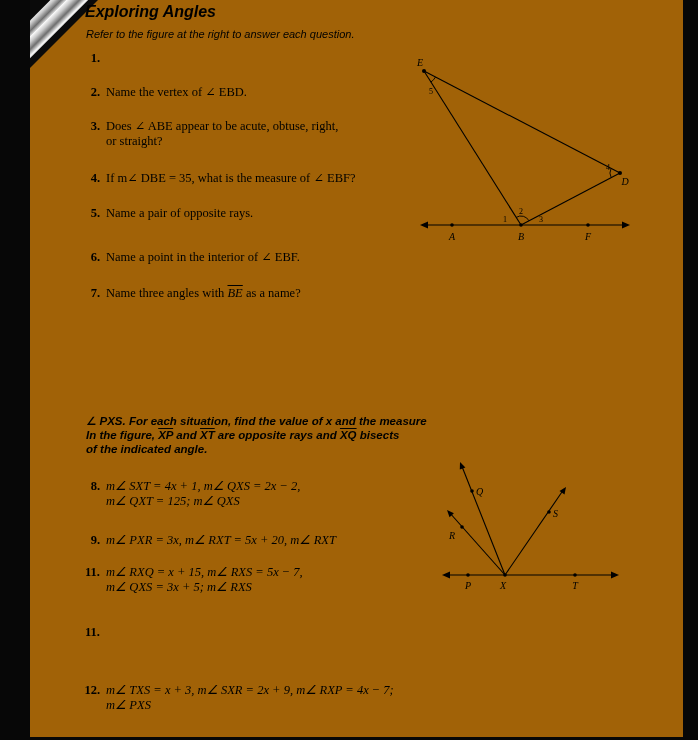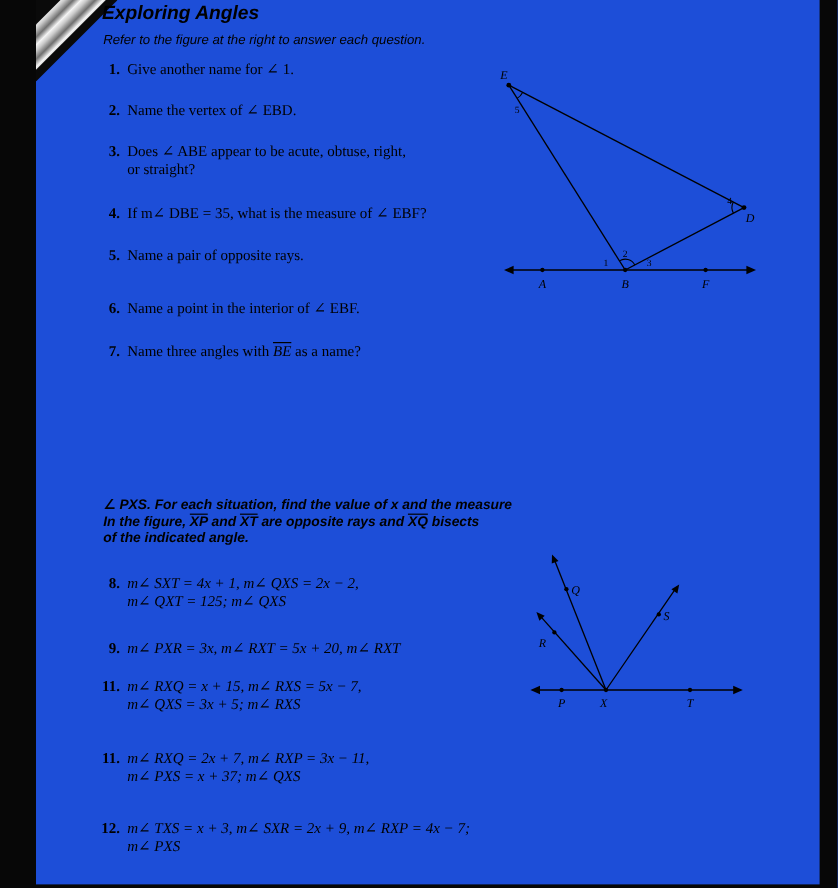--- a/index.html
+++ b/index.html
@@ -3,21 +3,21 @@
 <meta charset="utf-8">
 <style>
   html, body { margin:0; padding:0; }
   body {
     width:698px; height:740px; position:relative; overflow:hidden;
     background:#070707;
     font-family:"Liberation Serif","DejaVu Serif",serif;
   }
   .page {
     position:absolute; left:30px; top:0; width:653px; height:737px;
-    background:#1d4ed8;
+    background:#a16207;
   }
   .fold-dark {
     position:absolute; left:0; top:0; width:68px; height:68px;
     background:#0a0a0a;
     -webkit-clip-path:polygon(0 0,100% 0,0 100%);
     clip-path:polygon(0 0,100% 0,0 100%);
   }
   .fold-curl {
     position:absolute; left:0; top:0; width:60px; height:60px;
     background:repeating-linear-gradient(135deg,#fafafa 0px,#c9c9c9 4px,#6f6f6f 9px,#e3e3e3 13px);
@@ -33,21 +33,21 @@
     position:absolute; left:56px; top:28px;
     font-family:"Liberation Sans","DejaVu Sans",sans-serif;
     font-style:italic; font-weight:normal; font-size:11px; color:#000;
   }
   .q {
     position:absolute; left:44px; display:flex; align-items:flex-start;
     font-size:12.5px; line-height:15px; color:#000;
   }
   .qnum { flex:0 0 26px; width:26px; text-align:right; font-weight:bold; }
   .qtext { margin-left:6px; }
-  .math .qtext { font-style:italic; }
+  .math .qtext { font-style:italic;font-family:Liberation Serif, serif; }
   .ray { font-style:italic; text-decoration:overline; }
   .intro {
     position:absolute; left:56px; top:414px;
     font-family:"Liberation Sans","DejaVu Sans",sans-serif;
     font-style:italic; font-weight:bold; font-size:11.5px; line-height:14px; color:#000;
   }
   .fig { position:absolute; }
   .fig line, .fig path.seg { stroke:#000; stroke-width:1.1; fill:none; }
   .fig path.arc { stroke:#000; stroke-width:0.9; fill:none; }
   .fig path.arrow { fill:#000; stroke:none; }
@@ -64,21 +64,20 @@
 <div class="page">
 
   <div class="fold-dark"></div>
   <div class="fold-curl"></div>
 
   <div class="title">Exploring Angles</div>
   <div class="subtitle">Refer to the figure at the right to answer each question.</div>
 
   <div class="q" style="top:51px">
     <span class="qnum">1.</span>
-    <span class="qtext">Give another name for ∠ 1.</span>
   </div>
 
   <div class="q" style="top:85px">
     <span class="qnum">2.</span>
     <span class="qtext">Name the vertex of ∠ EBD.</span>
   </div>
 
   <div class="q" style="top:119px">
     <span class="qnum">3.</span>
     <span class="qtext"><span>Does ∠ ABE appear to be acute, obtuse, right,</span><br><span>or straight?</span></span>
@@ -152,21 +151,20 @@
     <span class="qtext">m∠ PXR = 3x, m∠ RXT = 5x + 20, m∠ RXT</span>
   </div>
 
   <div class="q math" style="top:565px">
     <span class="qnum">11.</span>
     <span class="qtext"><span>m∠ RXQ = x + 15, m∠ RXS = 5x − 7,</span><br><span>m∠ QXS = 3x + 5; m∠ RXS</span></span>
   </div>
 
   <div class="q math" style="top:625px">
     <span class="qnum">11.</span>
-    <span class="qtext"><span>m∠ RXQ = 2x + 7, m∠ RXP = 3x − 11,</span><br><span>m∠ PXS = x + 37; m∠ QXS</span></span>
   </div>
 
   <div class="q math" style="top:683px">
     <span class="qnum">12.</span>
     <span class="qtext"><span>m∠ TXS = x + 3, m∠ SXR = 2x + 9, m∠ RXP = 4x − 7;</span><br><span>m∠ PXS</span></span>
   </div>
 
   <svg class="fig" style="left:406px; top:456px" width="190" height="136">
 
     <line x1="8" y1="119" x2="181" y2="119"></line>

